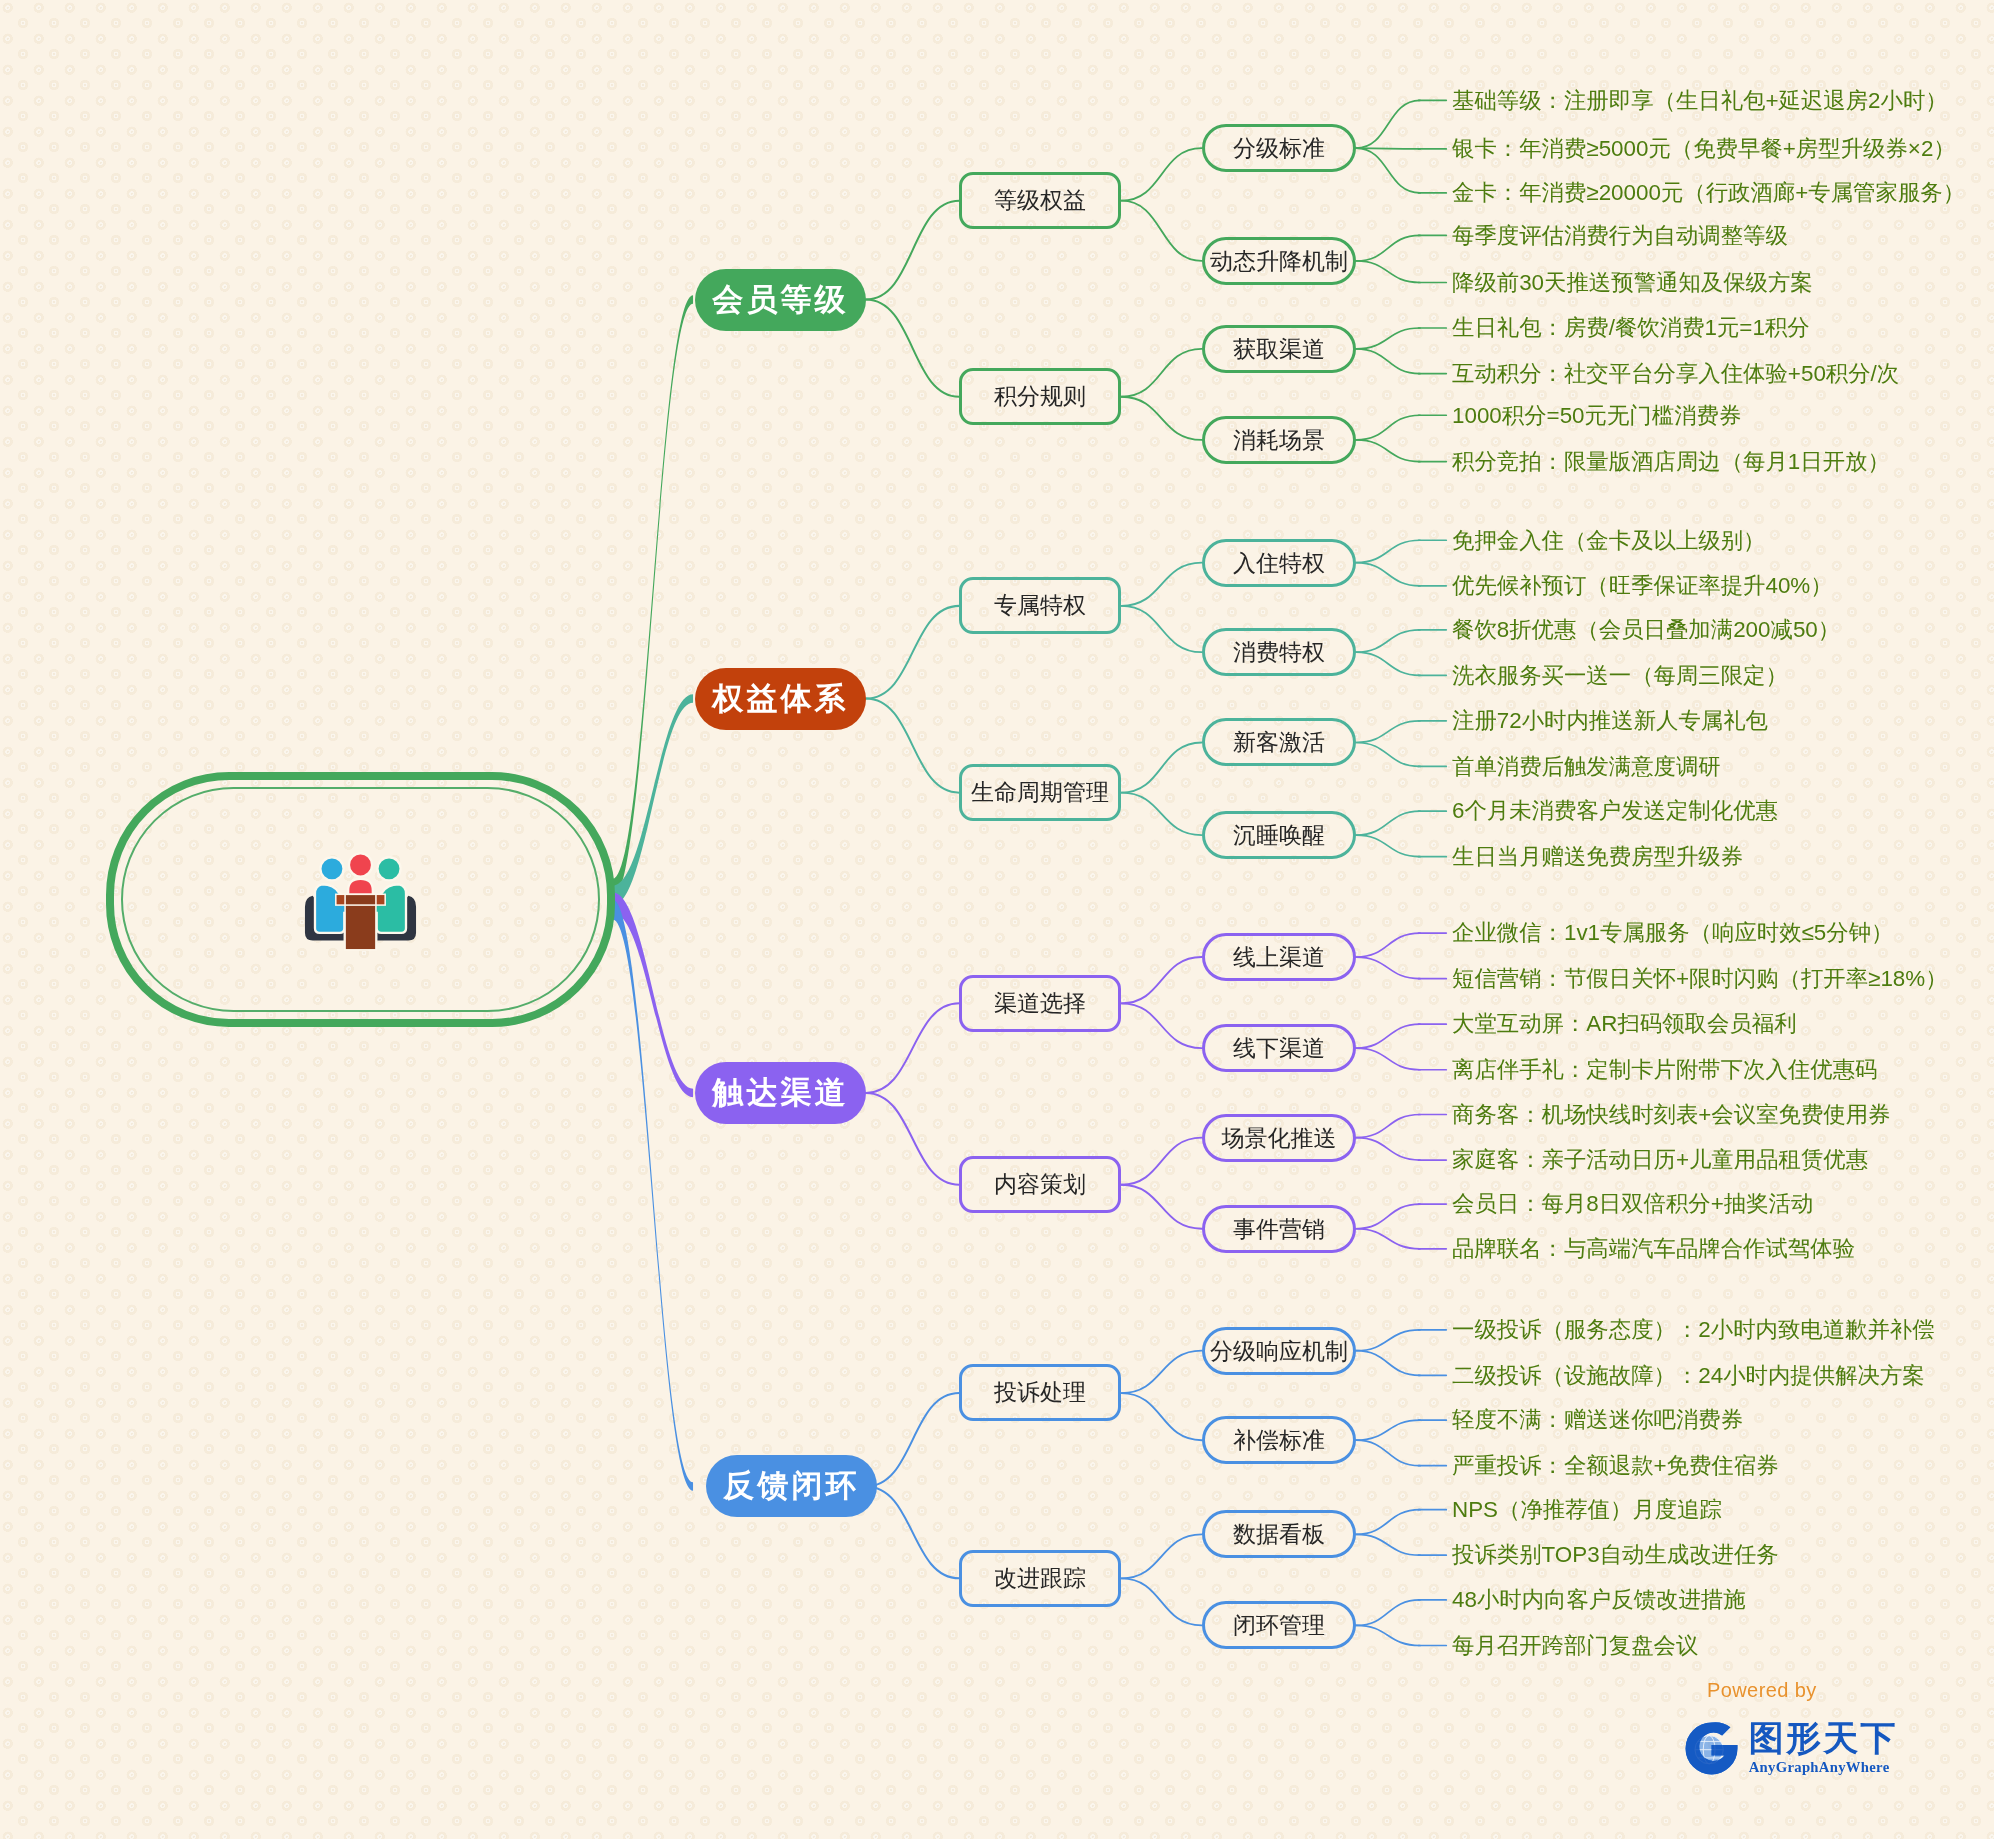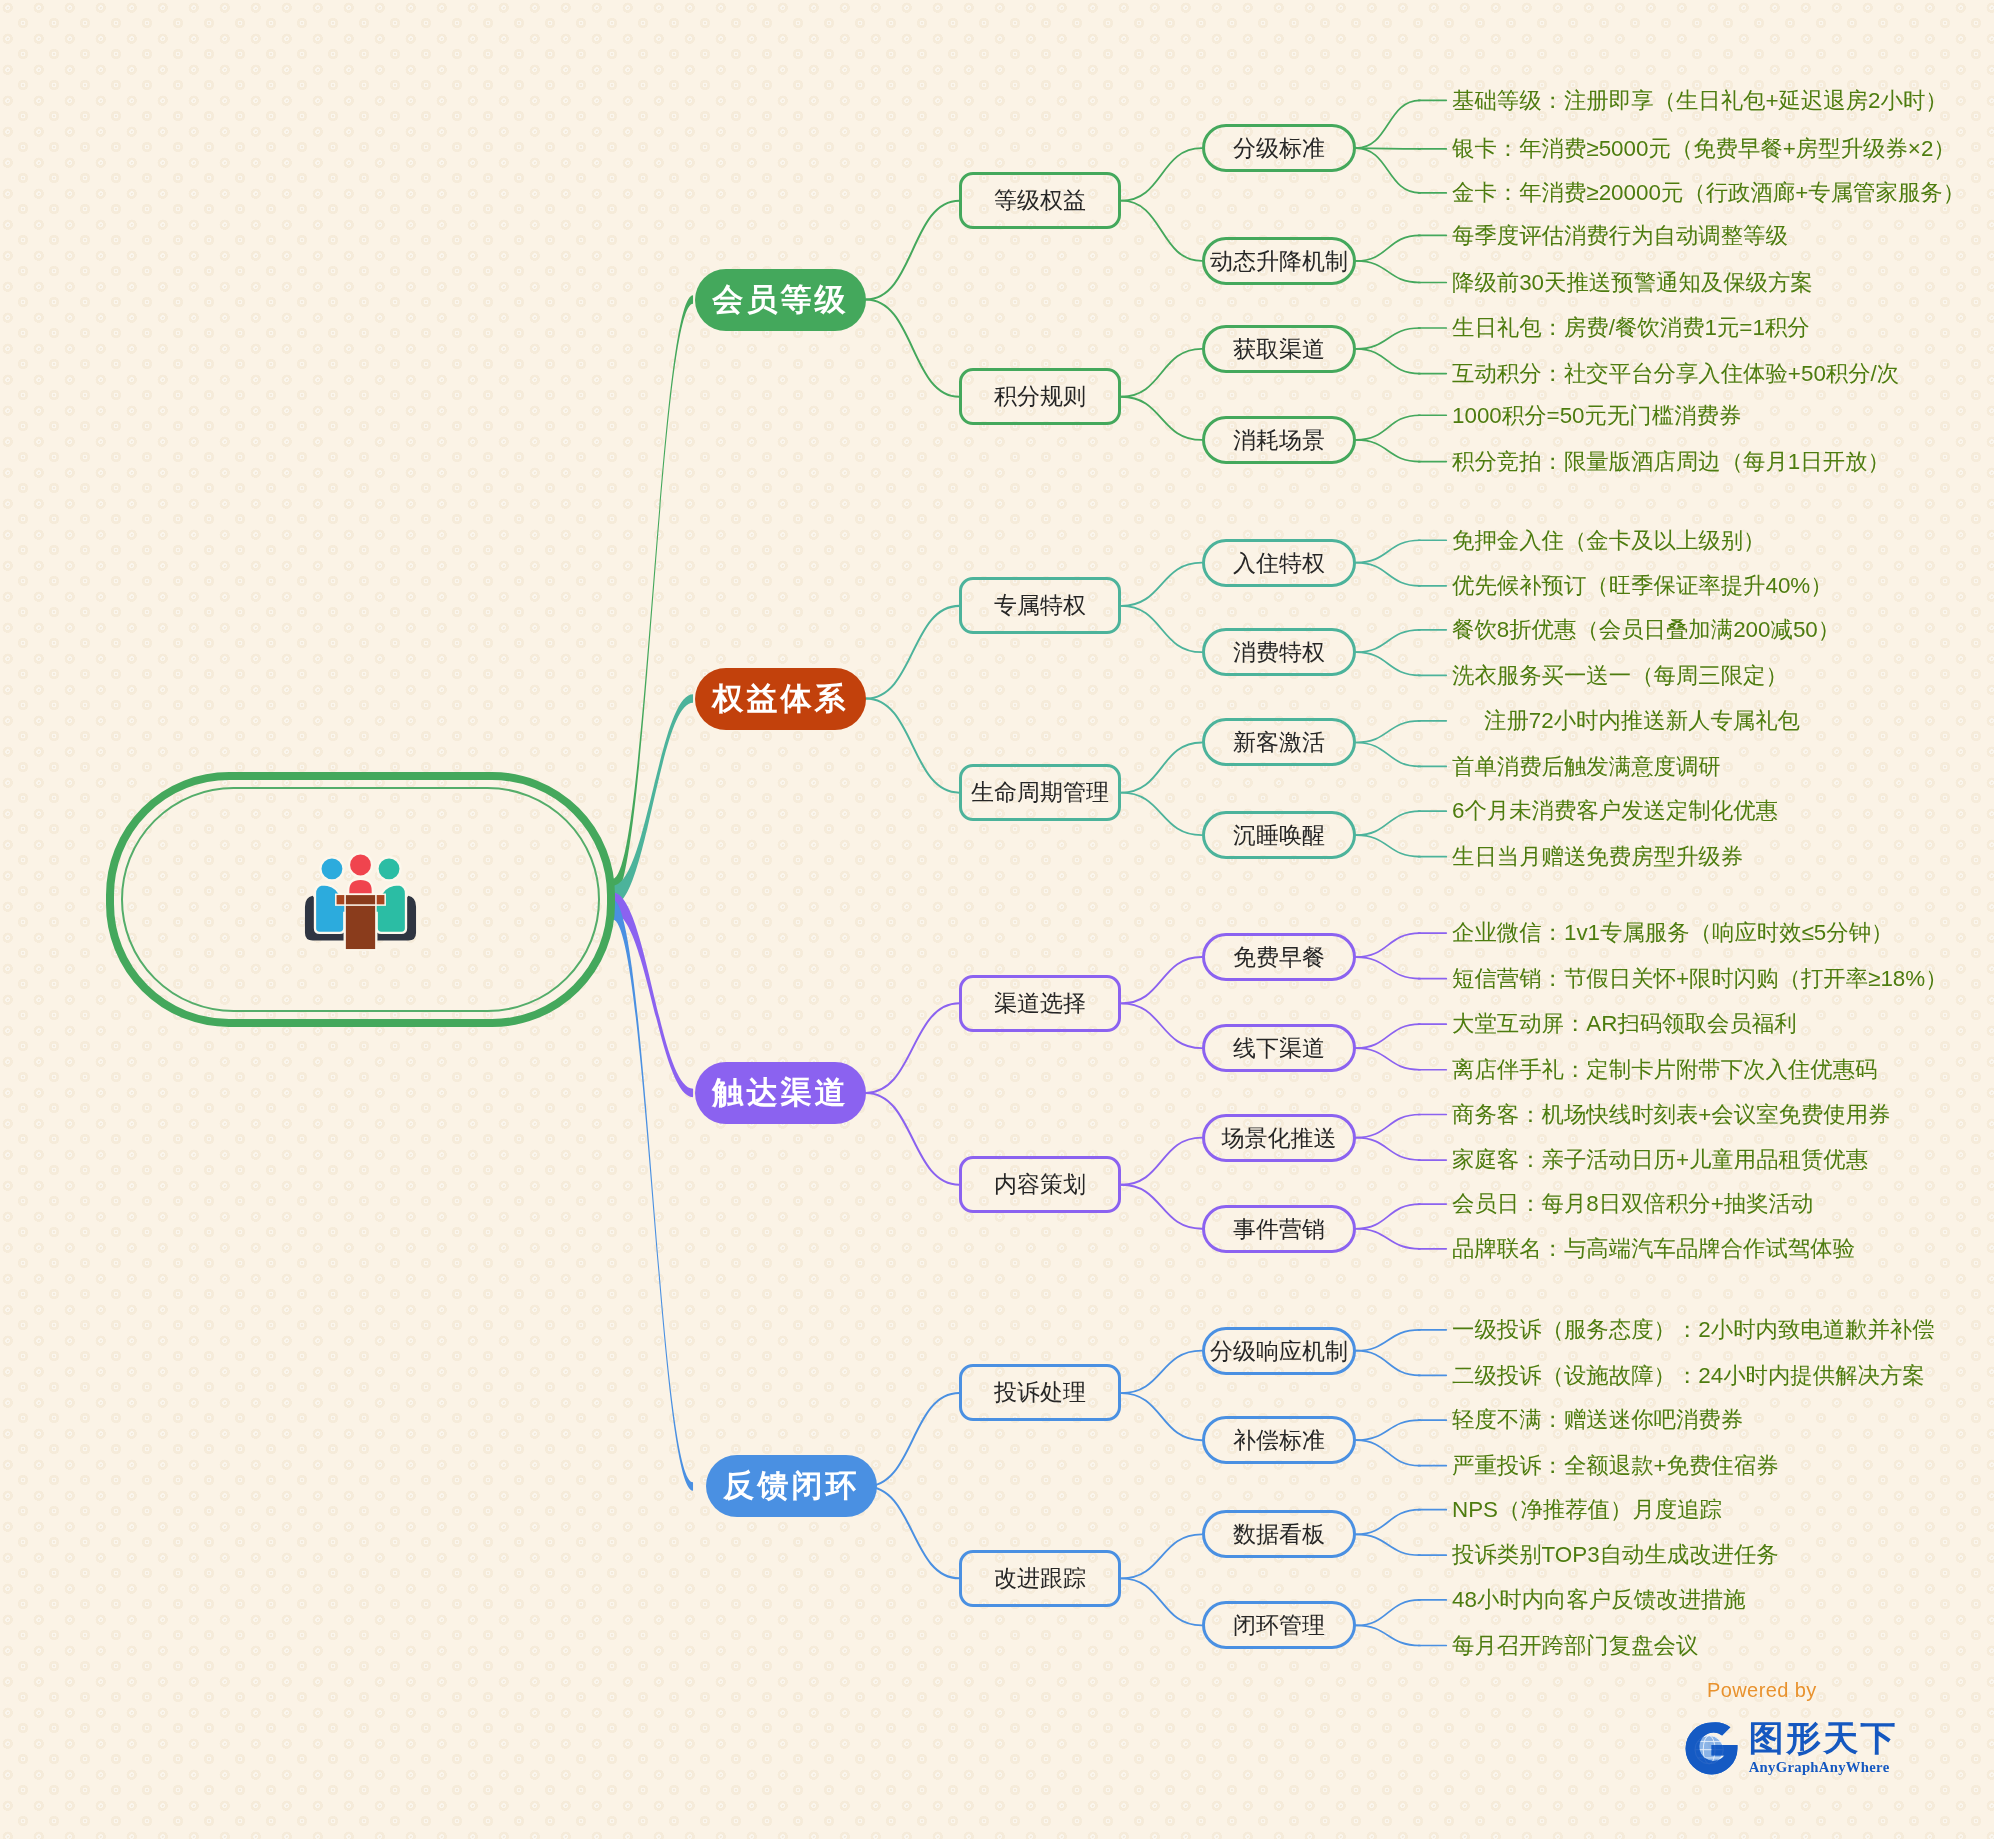--- a/index.html
+++ b/index.html
@@ -311,35 +311,35 @@
     <span>消费特权</span>
   </div>
 <div class="l4" style="left: 1452px; top: 608px; height: 43px;">餐饮8折优惠（会员日叠加满200减50）</div>
 <div class="l4" style="left: 1452px; top: 654px; height: 43px;">洗衣服务买一送一（每周三限定）</div>
 <div class="l2" style="left: 959px; top: 764px; width: 162px; height: 57px; line-height: 57px; border-color: rgb(76, 179, 155);">
     <span>生命周期管理</span>
   </div>
 <div class="l3" style="left: 1202px; top: 718px; width: 154px; height: 48px; line-height: 48px; border-color: rgb(76, 179, 155);">
     <span>新客激活</span>
   </div>
-<div class="l4" style="left: 1452px; top: 699px; height: 43px; margin-left: 32px;">注册72小时内推送新人专属礼包</div>
+<div class="l4" style="left: 1452px; top: 699px; height: 43px;">注册72小时内推送新人专属礼包</div>
 <div class="l4" style="left: 1452px; top: 745px; height: 43px;">首单消费后触发满意度调研</div>
 <div class="l3" style="left: 1202px; top: 811px; width: 154px; height: 48px; line-height: 48px; border-color: rgb(76, 179, 155);">
     <span>沉睡唤醒</span>
   </div>
 <div class="l4" style="left: 1452px; top: 789px; height: 43px;">6个月未消费客户发送定制化优惠</div>
 <div class="l4" style="left: 1452px; top: 835px; height: 43px;">生日当月赠送免费房型升级券</div>
 <div class="l1" style="left: 695px; top: 1062px; width: 171px; height: 62px; line-height: 62px; background: rgb(139, 98, 240);">
     <span>触达渠道</span>
   </div>
 <div class="l2" style="left: 959px; top: 975px; width: 162px; height: 57px; line-height: 57px; border-color: rgb(139, 98, 240);">
     <span>渠道选择</span>
   </div>
 <div class="l3" style="left: 1202px; top: 933px; width: 154px; height: 48px; line-height: 48px; border-color: rgb(139, 98, 240);">
-    <span>免费早餐</span>
+    <span>线上渠道</span>
   </div>
 <div class="l4" style="left: 1452px; top: 911px; height: 43px;">企业微信：1v1专属服务（响应时效≤5分钟）</div>
 <div class="l4" style="left: 1452px; top: 957px; height: 43px;">短信营销：节假日关怀+限时闪购（打开率≥18%）</div>
 <div class="l3" style="left: 1202px; top: 1024px; width: 154px; height: 48px; line-height: 48px; border-color: rgb(139, 98, 240);">
     <span>线下渠道</span>
   </div>
 <div class="l4" style="left: 1452px; top: 1002px; height: 43px;">大堂互动屏：AR扫码领取会员福利</div>
 <div class="l4" style="left: 1452px; top: 1048px; height: 43px;">离店伴手礼：定制卡片附带下次入住优惠码</div>
 <div class="l2" style="left: 959px; top: 1156px; width: 162px; height: 57px; line-height: 57px; border-color: rgb(139, 98, 240);">
     <span>内容策划</span>

